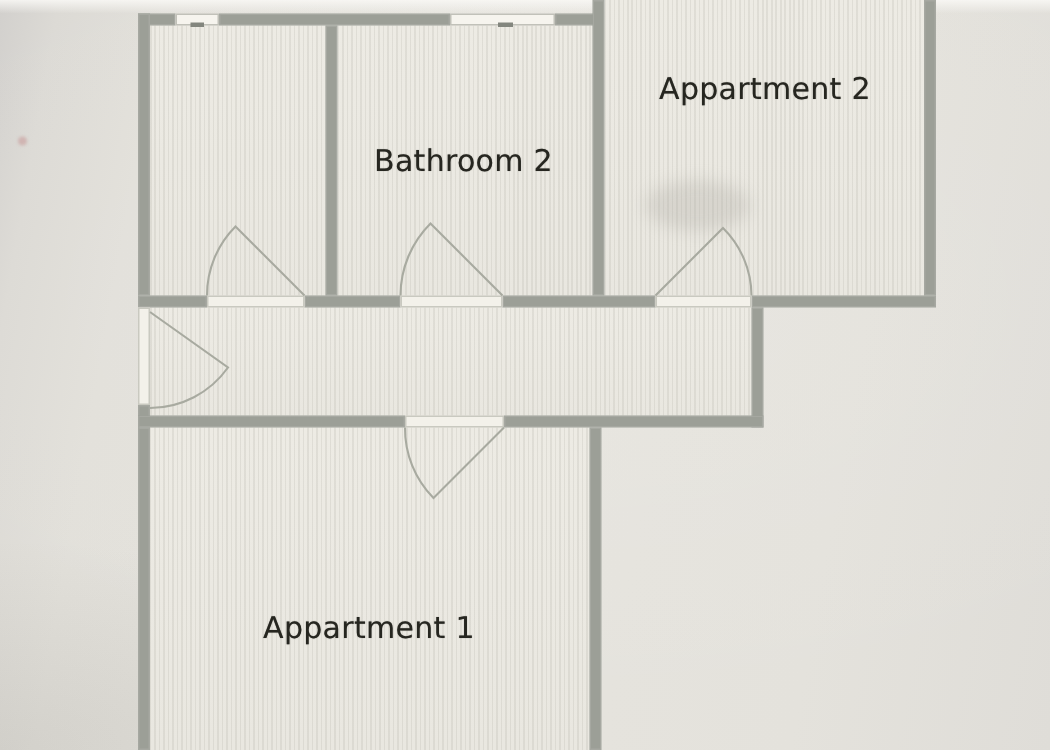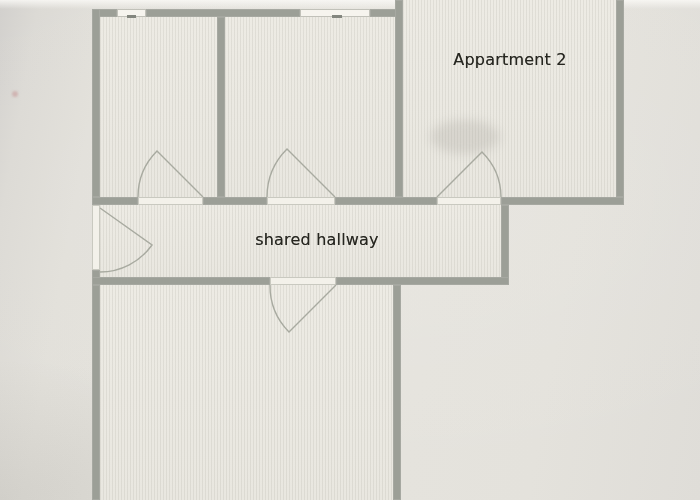--- a/index.html
+++ b/index.html
@@ -17,21 +17,21 @@
     background:
       repeating-linear-gradient(90deg, rgba(168,166,156,.20) 0px, rgba(168,166,156,.20) 1px, rgba(0,0,0,0) 1px, rgba(0,0,0,0) 3px),
       linear-gradient(#edebe4,#e9e7e0);
   }
   .wall{position:absolute;background:#9c9f97;box-shadow:inset 0 0 0 1px rgba(255,255,255,.10);}
   .threshold{position:absolute;background:#f3f1ea;border:1px solid rgba(150,152,142,.45);box-sizing:border-box;}
   .window{position:absolute;background:#f6f4ee;border:1px solid rgba(150,152,142,.55);box-sizing:border-box;}
   .wtick{position:absolute;background:#83867e;}
   .room-label{
     position:absolute;transform:translate(-50%,-50%);
-    font-size:16px;color:#262620;white-space:nowrap;letter-spacing:.2px;
+    font-size:20px;color:#262620;white-space:nowrap;letter-spacing:.2px;
     text-shadow:0 0 .6px rgba(40,40,34,.55);
   }
   .doors{position:absolute;left:0;top:0;pointer-events:none;}
   .smudge{position:absolute;border-radius:50%;pointer-events:none;}
 </style>
 </head>
 <body>
 
 <div class="stage">
 
@@ -79,16 +79,17 @@
       <path d="M267 197 A68 68 0 0 1 287 149 L335 197"></path>
       <path d="M501 197 A64 64 0 0 0 482 152 L437 197"></path>
       <path d="M100 272 A64 64 0 0 0 152 245 L100 208"></path>
       <path d="M270 285 A66 66 0 0 0 289 332 L336 285"></path>
     </g>
   </svg>
 
   <div class="smudge" style="left:430px;top:120px;width:70px;height:34px;background:rgba(168,166,158,.28);filter:blur(5px)"></div>
   <div class="smudge" style="left:12px;top:91px;width:6px;height:6px;background:rgba(196,138,138,.45);filter:blur(1px)"></div>
 
+  <div class="room-label" style="left:309px;top:107px">Bathroom 2</div>
   <div class="room-label" style="left:510px;top:59px">Appartment 2</div>
-  <div class="room-label" style="left:317px;top:239px">shared hallway</div>
+  <div class="room-label" style="left:246px;top:418px">Appartment 1</div>
 
 </div>
 
 </body></html>

